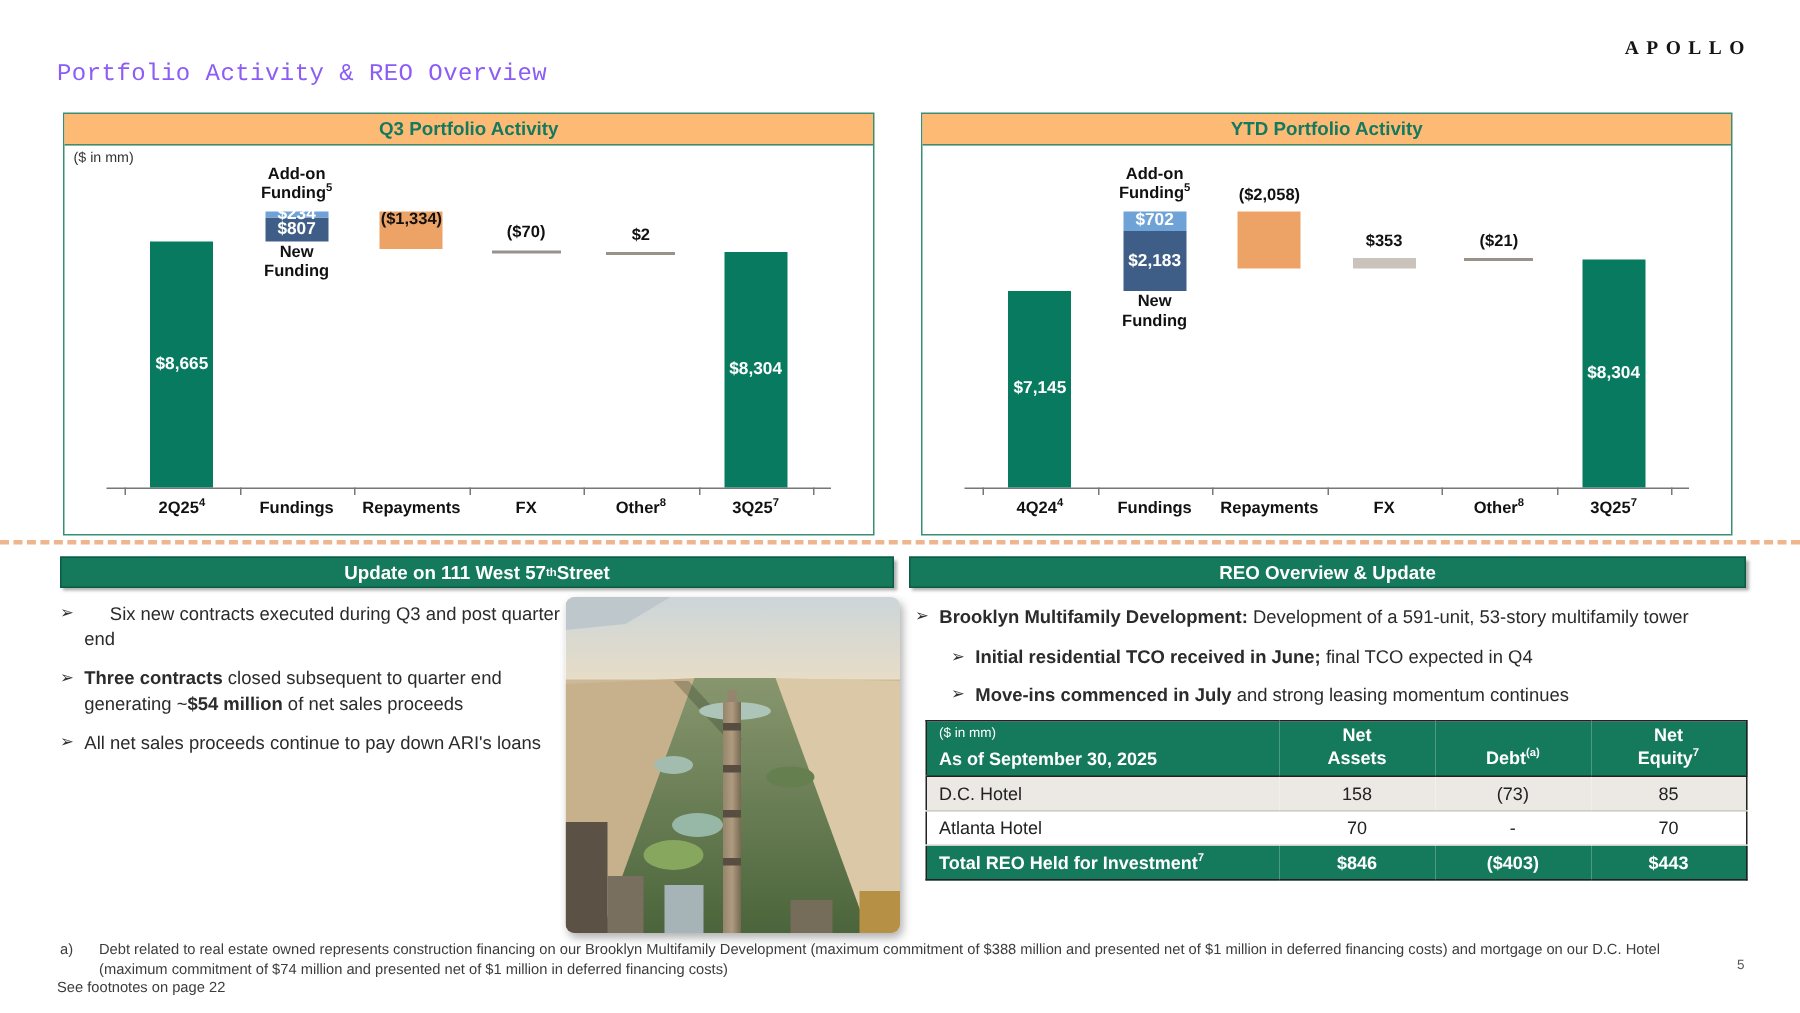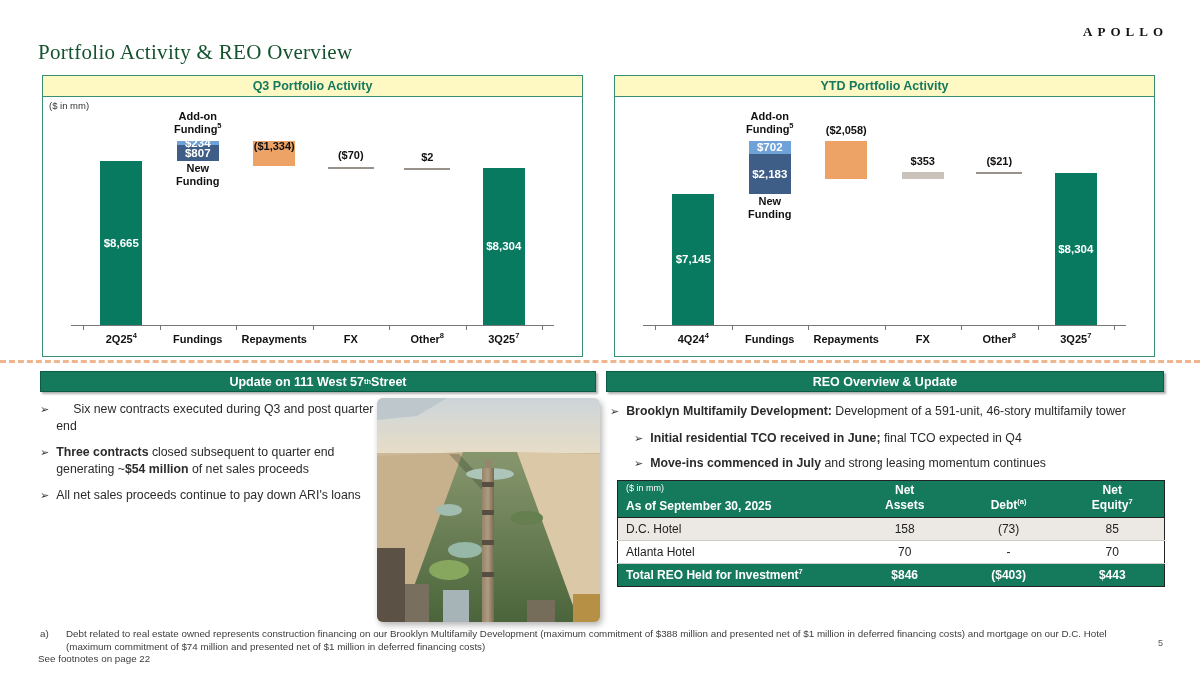--- a/index.html
+++ b/index.html
@@ -3,29 +3,29 @@
 <meta charset="utf-8">
 <style>
   * { margin:0; padding:0; box-sizing:border-box; }
   html,body { background:#fff; }
   body { font-family:"Liberation Sans", sans-serif; color:#222; }
   #slide { position:relative; width:1200px; height:675px; background:#ffffff; overflow:hidden; }
 
   sup { font-size:7.5px; vertical-align:super; line-height:0; }
 
   
-  .slide-title { position:absolute; left:38px; top:40px; font-family:Liberation Serif, serif;
-    font-size:21px; color:#14532d; letter-spacing:.3px; }
+  .slide-title { position:absolute; left:38px; top:40px; font-family:Liberation Mono, monospace;
+    font-size:16px; color:#8b5cf6; letter-spacing:.3px; }
   .brand { position:absolute; right:32px; top:24px; font-family:"Liberation Serif", serif;
     font-size:13px; font-weight:600; letter-spacing:5px; color:#141414; }
 
   
   .chart-panel { position:absolute; top:75px; width:541px; height:282px; border:1px solid #3a8e74; background:#fff; }
   #chart-panel-0 { left:42px; } #chart-panel-1 { left:614px; }
-  .chart-panel-header { height:21px; background:#fef9c3; border-bottom:1px solid #3a8e74;
+  .chart-panel-header { height:21px; background:#fdba74; border-bottom:1px solid #3a8e74;
     display:flex; align-items:center; justify-content:center;
     font-weight:700; font-size:12.5px; color:#14795E; }
   .chart-canvas { position:relative; height:258px; overflow:hidden; }
 
   .unit-note { position:absolute; top:3px; left:6px; font-size:9.5px; color:#333; }
 
   .wf-bar { position:absolute; }
   .wf-thin { position:absolute; height:2px; }
   .wf-white-label { position:absolute; transform:translate(-50%,-50%); color:#fff; font-weight:700;
     font-size:11.5px; white-space:nowrap; }
@@ -239,21 +239,21 @@
       <rect x="0" y="0" width="223" height="224" fill="rgba(255,225,180,0.08)"></rect>
     </svg>
   </div>
 
   <div class="section-header" id="right-section-header">
       <span>REO Overview &amp; Update</span>
     </div>
   <div class="bullets" id="right-bullets">
       <div class="bullet">
         <span class="marker">➢</span>
-        <span><span style="font-weight: 700;">Brooklyn Multifamily Development:</span><span> Development of a 591-unit, 46-story multifamily tower</span></span>
+        <span><span style="font-weight: 700;">Brooklyn Multifamily Development:</span><span> Development of a 591-unit, 53-story multifamily tower</span></span>
       </div>
       <div class="bullet lvl2">
         <span class="marker">➢</span>
         <span><span style="font-weight: 700;">Initial residential TCO received in June;</span><span> final TCO expected in Q4</span></span>
       </div>
       <div class="bullet lvl2">
         <span class="marker">➢</span>
         <span><span style="font-weight: 700;">Move-ins commenced in July</span><span> and strong leasing momentum continues</span></span>
       </div>
     </div>

